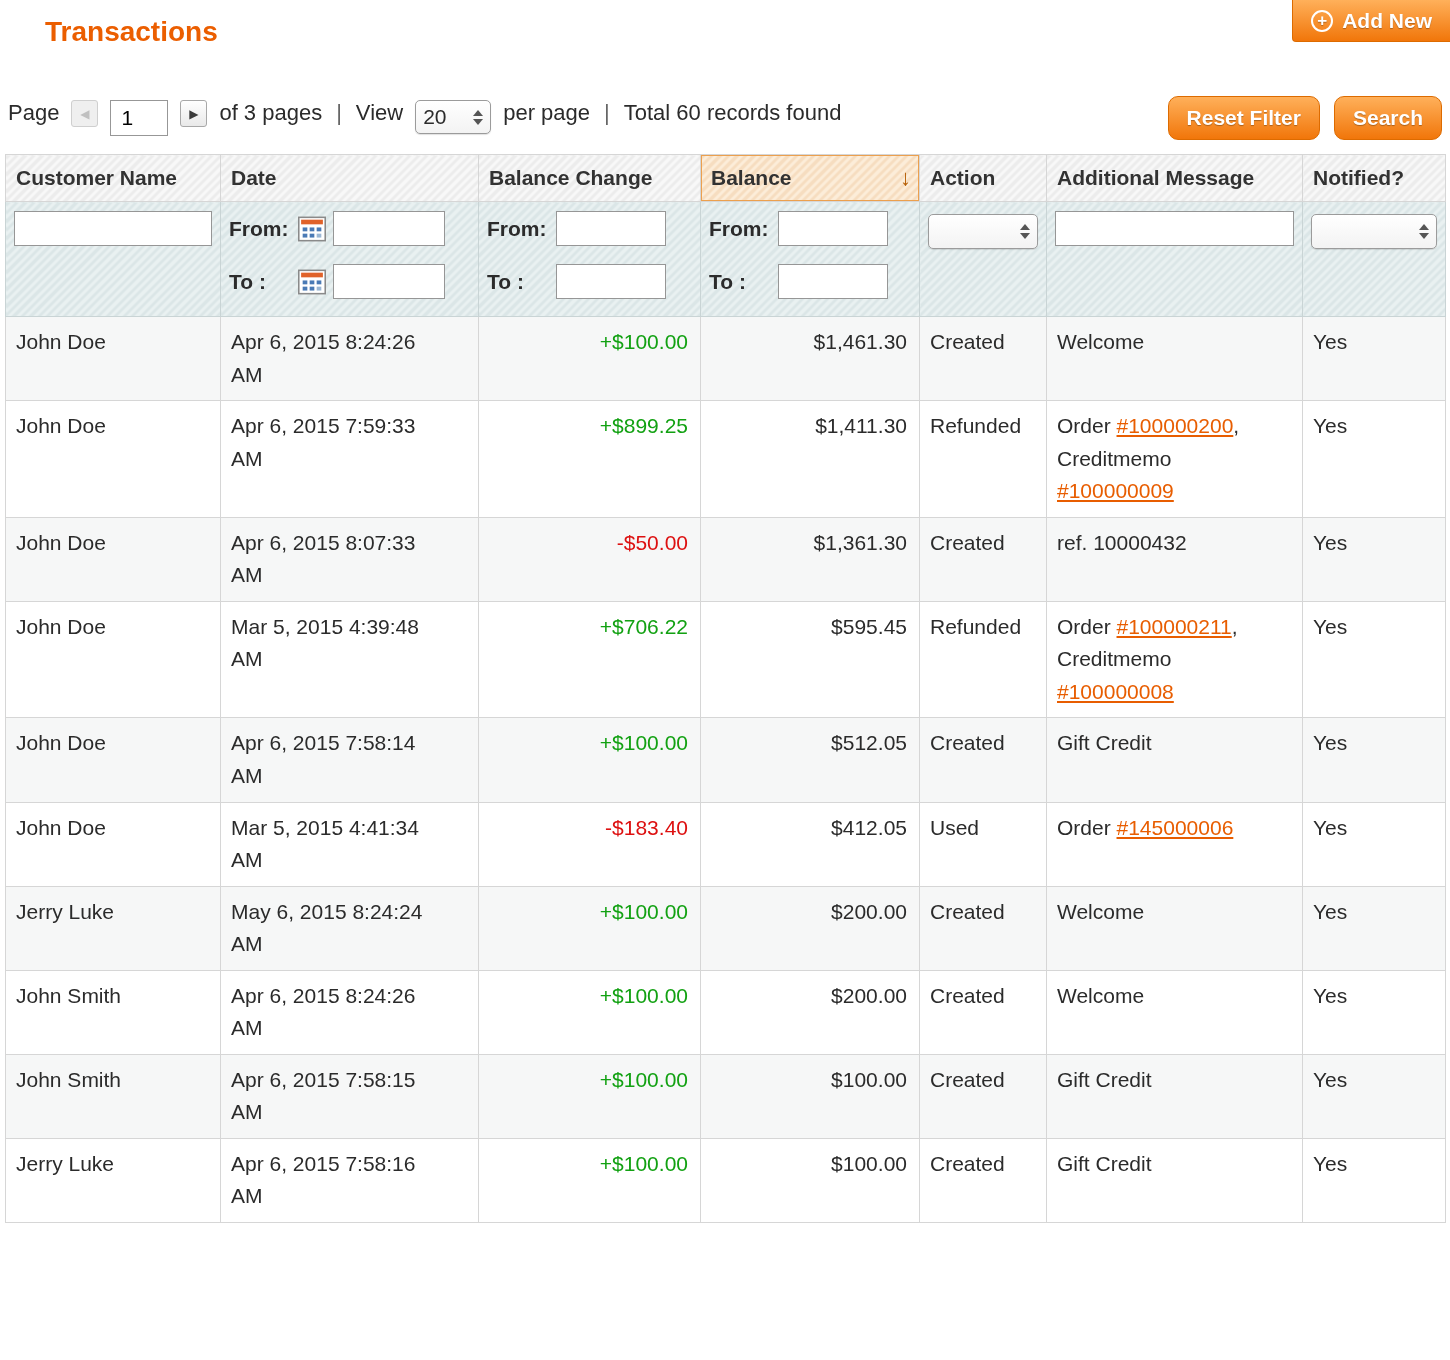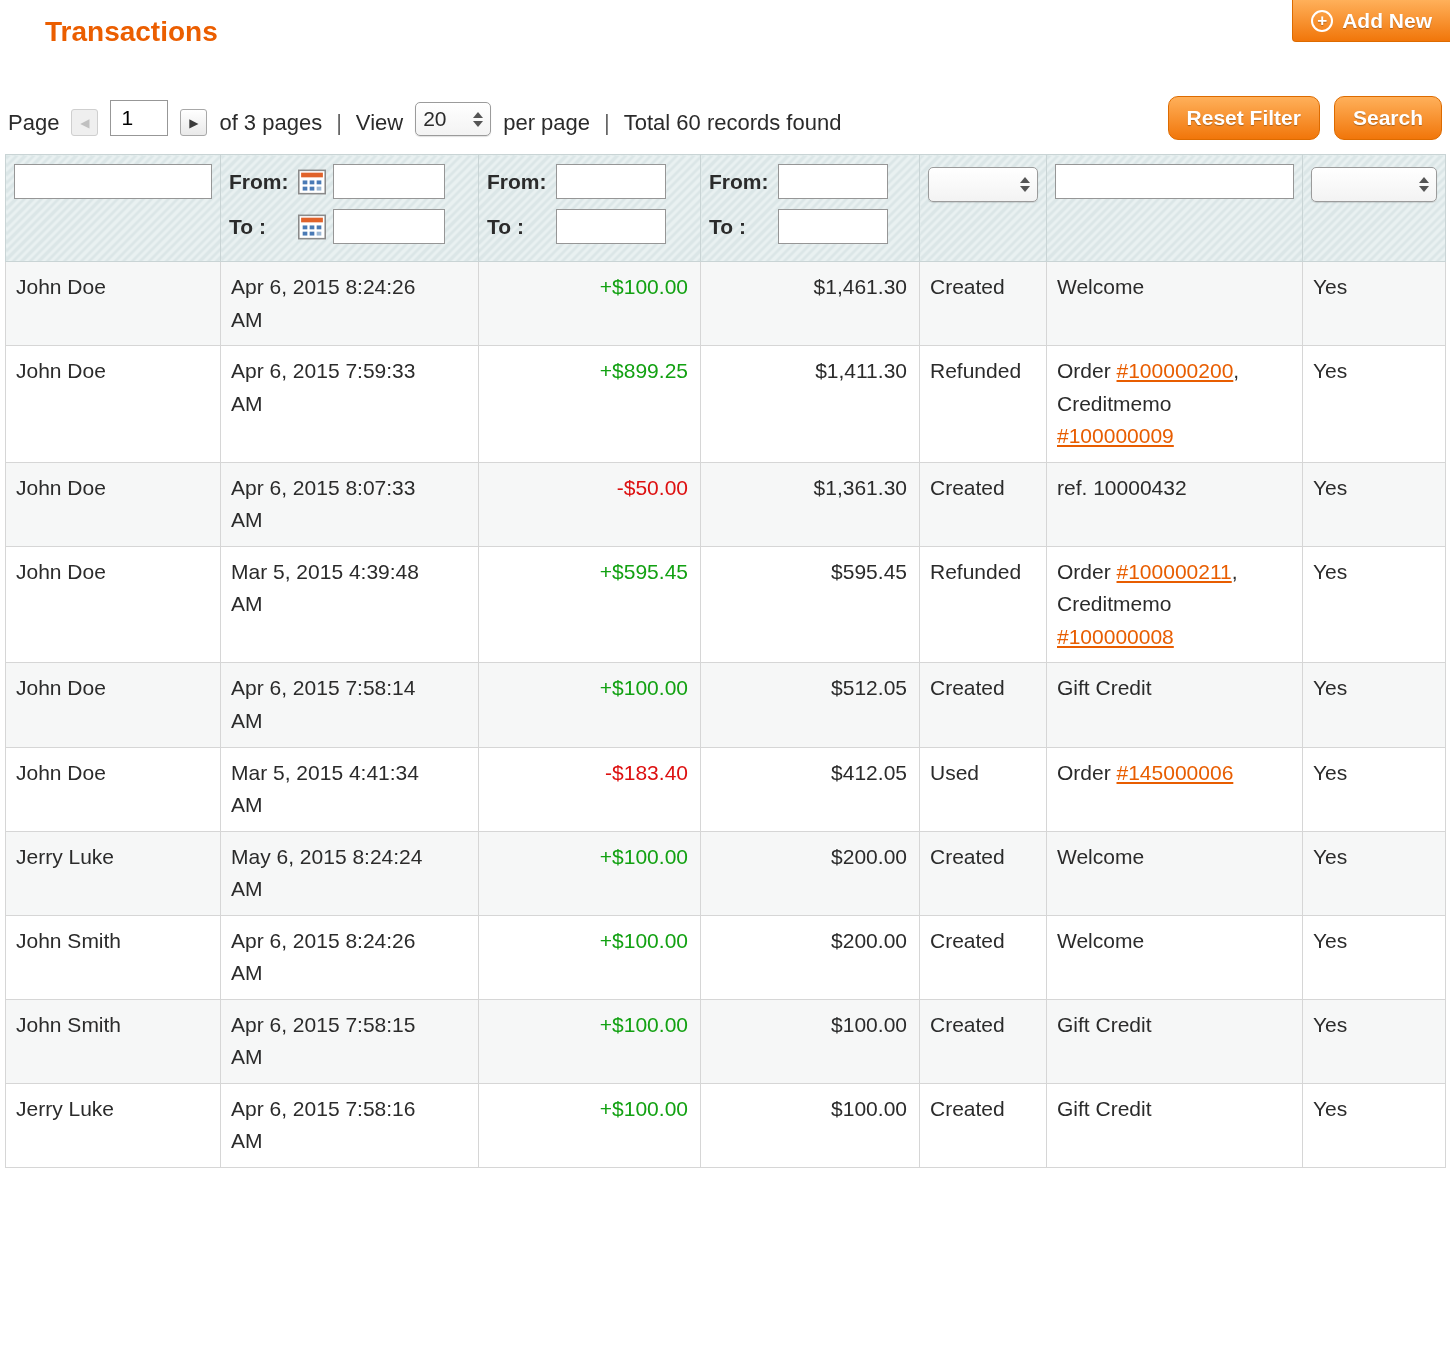--- a/index.html
+++ b/index.html
@@ -16,21 +16,21 @@
        font-size:21px;font-family:inherit;padding:9px 18px;cursor:pointer;
        text-shadow:0 1px 1px rgba(0,0,0,.3);white-space:nowrap}
   .add-new{border-radius:0 0 0 4px;border-top:none;border-right:none;height:42px}
   .plus-icon{display:inline-flex;align-items:center;justify-content:center;
        width:22px;height:22px;border:2px solid #fff;border-radius:50%;
        font-size:17px;line-height:1;font-weight:bold}
 
   
   .pager{display:flex;justify-content:space-between;align-items:center;
          margin:34px 8px 14px 8px}
-  .pager-left{display:flex;align-items:flex-end;gap:12px;font-size:22px;color:#2b2b2b}
+  .pager-left{display:flex;align-items:flex-start;gap:12px;font-size:22px;color:#2b2b2b}
   .pager-right{display:flex;align-items:center;gap:14px}
   .nav-btn{width:27px;height:27px;display:inline-flex;align-items:center;justify-content:center;
        border:1px solid #a8a8a8;border-radius:3px;background:linear-gradient(#fff,#e9e9e9);
        font-size:12px;color:#3b3b3b;cursor:pointer;padding:0}
   .nav-btn.disabled{color:#c0c0c0;background:#efefef;border-color:#cfcfcf;cursor:default}
   .page-input{width:58px;height:36px;border:1px solid #979797;font-size:21px;
        font-family:inherit;text-align:left;padding:2px 10px}
   .sep{color:#666;margin:0 2px}
   .ui-select{display:inline-flex;align-items:center;justify-content:space-between;
        height:34px;background:linear-gradient(#fff,#f3f3f3);border:1px solid #9b9b9b;
@@ -51,21 +51,21 @@
        padding:11px 10px;position:relative;cursor:pointer}
   .grid thead th.sorted{background:repeating-linear-gradient(135deg,#f6ddc0 0 3px,#fcedd9 3px 6px);
        box-shadow:inset 0 0 0 1px #eca04e}
   .sort-arrow{position:absolute;right:8px;top:50%;transform:translateY(-50%);
        color:#b55f05;font-weight:bold;font-size:22px}
 
   tr.filters td{background:repeating-linear-gradient(135deg,#dbe6e7 0 3px,#e9f1f1 3px 6px);
        padding:9px 8px;vertical-align:top;border-color:#c9d4d5}
   .f-input{border:1px solid #969696;height:35px;font-size:20px;padding:2px 7px;
        font-family:inherit;background:#fff;width:100%}
-  .f-row{display:flex;align-items:center;gap:7px;margin-bottom:10px}
+  .f-row{display:flex;align-items:center;gap:7px;margin-bottom:18px}
   .f-row:last-child{margin-bottom:8px}
   .f-label{font-weight:bold;font-size:21px;color:#2b2b2b;min-width:62px}
   .f-date{width:112px;flex:0 0 112px}
   .f-amount{width:110px;flex:0 0 110px}
   .cal-btn{background:none;border:none;padding:0;cursor:pointer;line-height:0}
   .f-select{width:100%;height:35px}
   .f-select-balance{justify-content:flex-end}
 
   tbody td{padding:9px 10px;font-size:21px;line-height:1.55;vertical-align:top;
        color:#2b2b2b;word-wrap:break-word}
@@ -121,20 +121,29 @@
     <colgroup>
       <col style="width:215px">
         <col style="width:258px">
         <col style="width:222px">
       <col style="width:219px">
         <col style="width:127px">
         <col style="width:256px">
       <col style="width:143px">
     </colgroup>
     <thead>
+      <tr class="headings" id="head-row">
+          <th><span>Customer Name</span></th>
+          <th><span>Date</span></th>
+          <th><span>Balance Change</span></th>
+          <th class="sorted"><span>Balance</span><span class="sort-arrow">↓</span></th>
+          <th><span>Action</span></th>
+          <th><span>Additional Message</span></th>
+          <th><span>Notified?</span></th>
+        </tr>
       <tr class="filters">
         <td>
           <input class="f-input" style="">
         </td>
         <td>
           <div class="f-row">
             <span class="f-label">From:</span>
             <button class="cal-btn">
               <svg width="28" height="26" viewBox="0 0 18 16">
                 <rect x="0.5" y="0.5" width="17" height="15" fill="#fff" stroke="#8a8a8a"></rect>
@@ -231,21 +240,21 @@
           <td class="c-date">Apr 6, 2015 8:07:33 AM</td>
           <td class="c-change neg">-$50.00</td>
           <td class="c-balance">$1,361.30</td>
           <td class="c-action">Created</td>
           <td class="c-message">ref. 10000432</td>
           <td class="c-notified">Yes</td>
         </tr>
         <tr class="even">
           <td class="c-customer">John Doe</td>
           <td class="c-date">Mar 5, 2015 4:39:48 AM</td>
-          <td class="c-change pos">+$595.45</td>
+          <td class="c-change pos">+$706.22</td>
           <td class="c-balance">$595.45</td>
           <td class="c-action">Refunded</td>
           <td class="c-message">Order <a class="msg-link" href="#">#100000211</a>, Creditmemo <a class="msg-link" href="#">#100000008</a></td>
           <td class="c-notified">Yes</td>
         </tr>
         <tr class="odd">
           <td class="c-customer">John Doe</td>
           <td class="c-date">Apr 6, 2015 7:58:14 AM</td>
           <td class="c-change pos">+$100.00</td>
           <td class="c-balance">$512.05</td>

